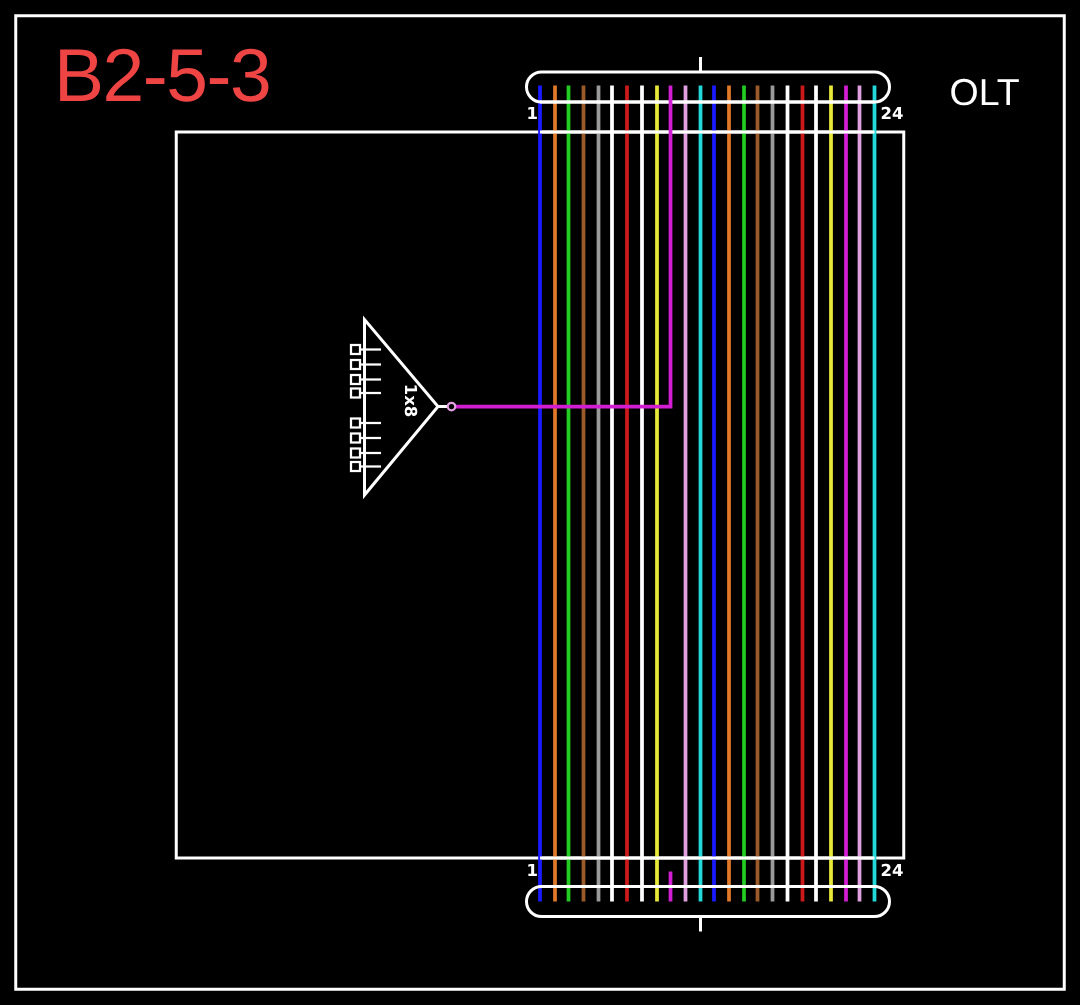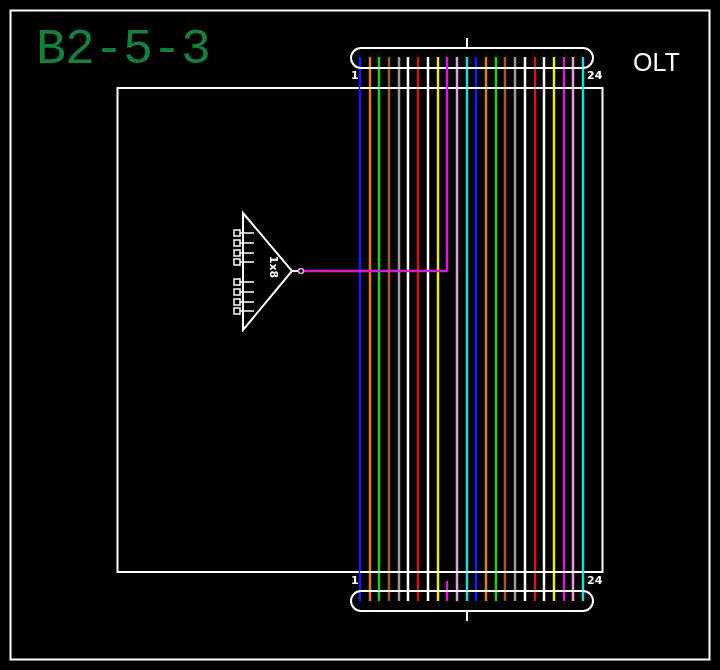--- a/index.html
+++ b/index.html
@@ -1,18 +1,18 @@
 <!DOCTYPE html>
 <html><head>
 <meta charset="utf-8">
 <style>
   html, body { margin:0; padding:0; background:#000; }
   body { width:720px; height:670px; position:relative; overflow:hidden; font-family:"Liberation Sans", sans-serif; }
   #canvas { position:absolute; left:0; top:0; }
-  .title { position:absolute; left:36px; top:22px; color:#15803d; font-size:50px; line-height:56px; font-family:Liberation Mono, monospace; letter-spacing:-1px; }
+  .title { position:absolute; left:36px; top:22px; color:#ef4444; font-size:50px; line-height:56px; font-family:Liberation Sans, sans-serif; letter-spacing:-1px; }
   .olt { position:absolute; left:633px; top:48px; color:#fff; font-size:25px; line-height:28px; font-family:"Liberation Sans", sans-serif;text-align:right; }
   .port-label { position:absolute; color:#fff; font-size:11px; font-weight:bold; line-height:12px; font-family:"DejaVu Sans", sans-serif; }
 </style>
 </head>
 <body>
 
 <svg id="canvas" width="720" height="670" viewBox="0 0 720 670">
   <rect x="10.5" y="10.5" width="699" height="649" fill="none" stroke="#fff" stroke-width="2"></rect>
   <rect x="117.5" y="88" width="485" height="484" fill="none" stroke="#fff" stroke-width="2"></rect>
 

